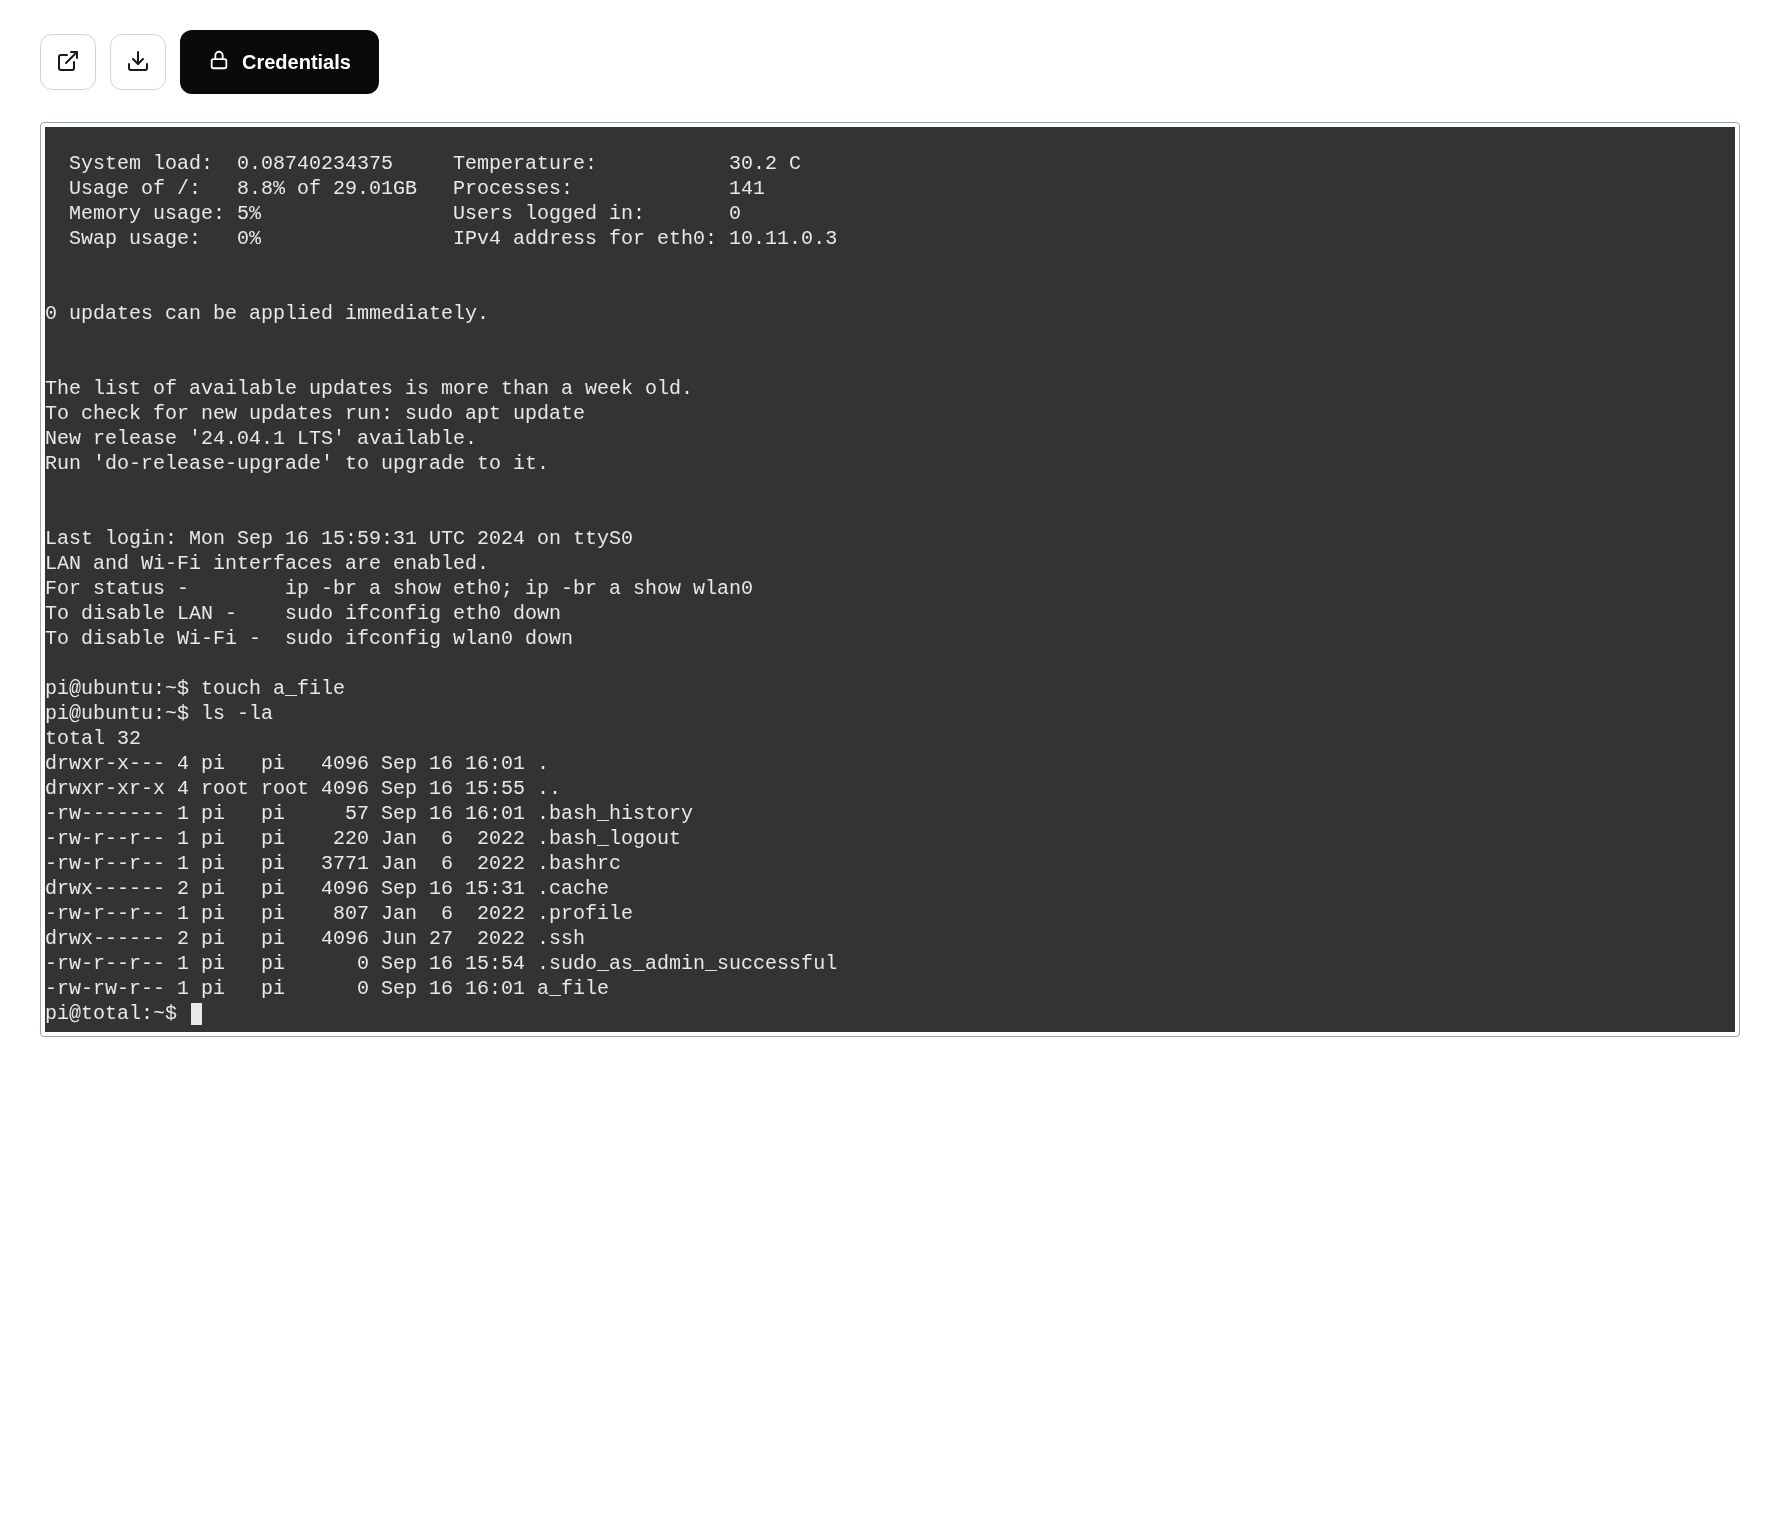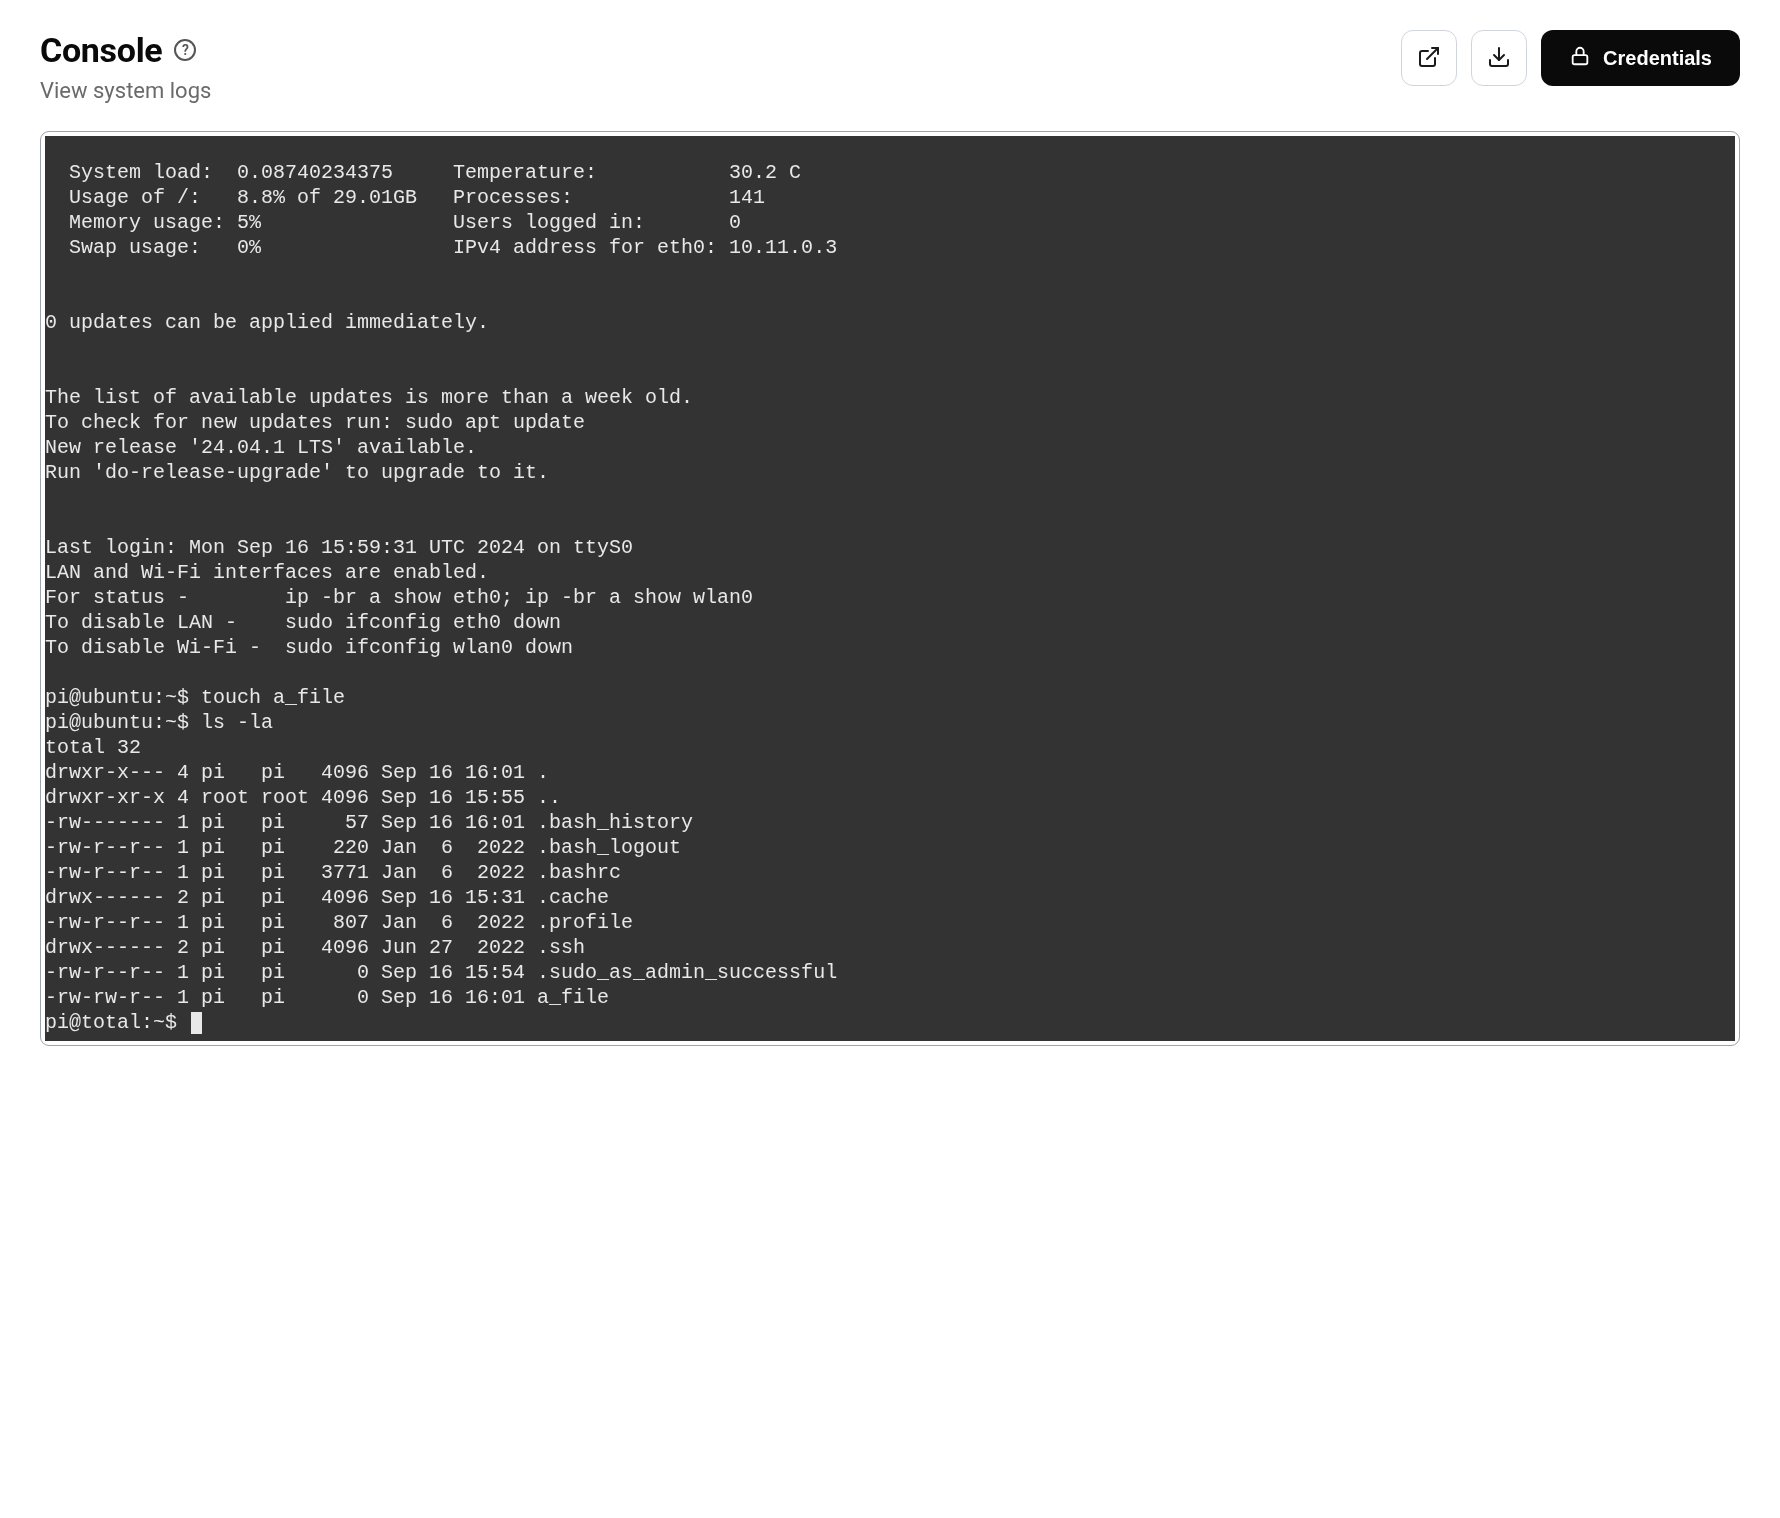--- a/index.html
+++ b/index.html
@@ -25,54 +25,47 @@
     .subtitle { font-size: 22px; color: #6a6a6a; }
     .actions { display: flex; gap: 14px; align-items: center; }
     .icon-button {
       width: 56px; height: 56px;
       border: 1px solid #d0d5dd; border-radius: 12px;
       background: #fff; display: flex; align-items: center; justify-content: center;
       cursor: pointer;
     }
     .icon-button svg { width: 24px; height: 24px; stroke: #1a1a1a; }
     .cred-button {
-      height: 56px; padding: 0 28px;
+      height: 64px; padding: 0 28px;
       background: #0a0a0a; color: #fff; border: none; border-radius: 12px;
       display: flex; align-items: center; gap: 12px; cursor: pointer;
       font-size: 20px; font-weight: 600;
     }
     .cred-button svg { width: 22px; height: 22px; stroke: #fff; }
     .terminal-wrap {
-      border: 1px solid #9da3b0; border-radius: 9px; padding: 4px;
+      border: 1px solid #9da3b0; border-radius: 4px; padding: 4px;
     }
     .terminal {
       background: #333333; color: #e8e8e8;
       font-family: "SFMono-Regular", Consolas, "Liberation Mono", Menlo, monospace;
       font-size: 20px; line-height: 1.25;
       white-space: pre;
       padding: 24px 0 6px 0;
       min-height: 860px;
       overflow: hidden;
     }
     .cursor-block {
       display: inline-block; width: 11px; height: 22px;
       background: #e8e8e8; vertical-align: text-bottom; margin-left: 2px;
     }
   </style>
 </head>
 <body>
 
 <div class="header">
-  <div class="title-block">
-    <div class="title-row">
-      <span class="page-title">Console</span>
-      <span class="help-icon">?</span>
-    </div>
-    <span class="subtitle">View system logs</span>
-  </div>
   <div class="actions">
     <button class="icon-button">
       <span>
         <svg viewBox="0 0 24 24" fill="none" stroke-width="2" stroke-linecap="round" stroke-linejoin="round">
           <path d="M18 13v6a2 2 0 0 1-2 2H5a2 2 0 0 1-2-2V8a2 2 0 0 1 2-2h6"></path>
           <polyline points="15 3 21 3 21 9"></polyline>
           <line x1="10" y1="14" x2="21" y2="3"></line>
         </svg>
       </span>
     </button>

